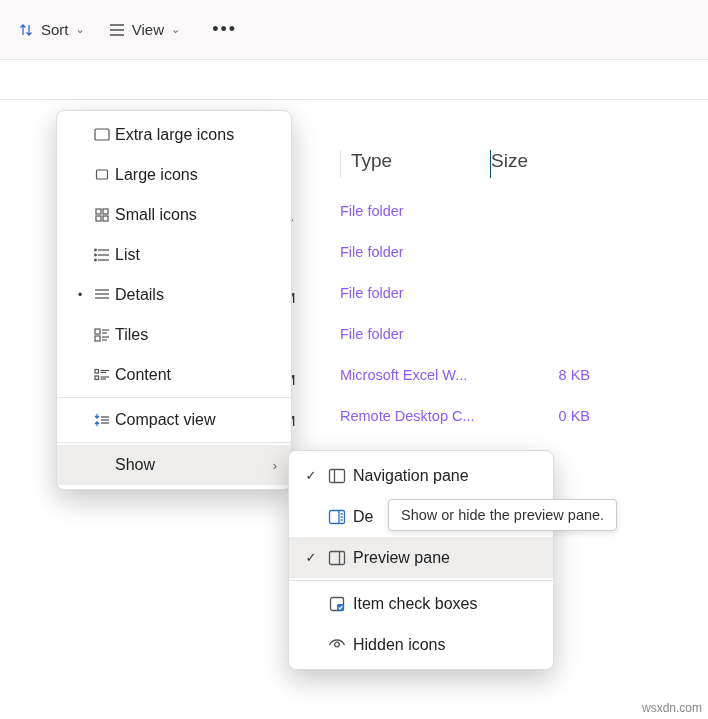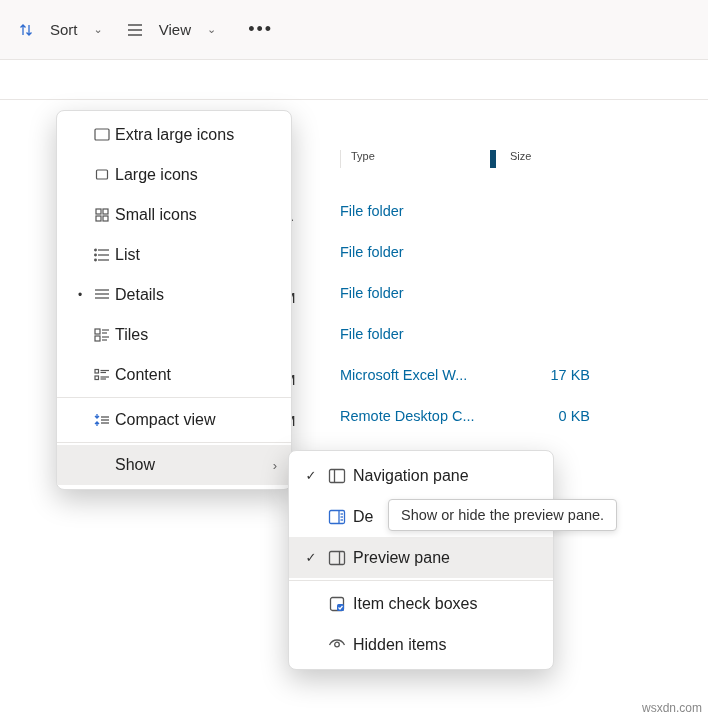--- a/index.html
+++ b/index.html
@@ -1,31 +1,31 @@
 <!DOCTYPE html>
 <html><head>
 <meta charset="utf-8">
 <style>
   * { box-sizing: border-box; margin: 0; padding: 0; font-family: "Segoe UI", sans-serif; }
   body { width: 708px; height: 719px; background: #fff; overflow: hidden; position: relative; }
   
   .toolbar { display: flex; align-items: center; height: 60px; padding: 0 18px; gap: 24px; background: #faf8f8; border-bottom: 1px solid #e8e5e3; }
-  .tbtn { display: flex; align-items: center; gap: 16px; color: #333; font-size: 15px; cursor: pointer; }
+  .tbtn { display: flex; align-items: center; gap: 7px; color: #333; font-size: 15px; cursor: pointer; }
   .tbtn .chev { font-size: 11px; color: #666; }
   .dots { font-size: 18px; letter-spacing: 2px; color: #333; cursor: pointer; padding: 0 8px; }
   
   .headerstrip { height: 40px; background: #fff; border-bottom: 1px solid #e8e5e3; }
   
-  .cols { position: absolute; top: 150px; left: 340px; right: 10px; display: flex; font-size: 11px; color: #444; }
+  .cols { position: absolute; top: 150px; left: 340px; right: 10px; display: flex; font-size: 19px; color: #444; }
   .col { padding-bottom: 6px; }
   .col.type { width: 150px; border-left: 1px solid #e3e1df; padding-left: 10px; }
-  .col.size { width: 110px; border-left: 6px solid #0c4a6e; padding-left: 14px; }
+  .col.size { width: 110px; border-left: 1px solid #0c4a6e; padding-left: 0; }
   
   .rows { position: absolute; top: 190px; left: 340px; right: 10px; }
-  .row { display: flex; height: 41px; align-items: center; font-size: 14.5px; color: #0369a1; }
+  .row { display: flex; height: 41px; align-items: center; font-size: 14.5px; color: #8b5cf6; }
   .row .rt { width: 160px; white-space: nowrap; overflow: hidden; text-overflow: ellipsis; padding-right:10px; }
   .row .rs { width: 90px; text-align: right; }
   
   .peek { position: absolute; top: 195px; left: 283px; font-size: 15px; color: #333; line-height: 41px; }
   .peek div { height: 41px; }
   
   .menu { position: absolute; background: #fff; border: 1px solid #ddd; border-radius: 8px; box-shadow: 0 10px 28px rgba(0,0,0,.22); padding: 4px 0; }
   .menu1 { top: 82px; left: 56px; width: 236px; margin-top: 28px; }
   .mi { display: flex; align-items: center; height: 40px; padding: 0 14px; font-size: 16px; color: #222; cursor: pointer; position: relative; }
   .mi .mark { width: 18px; display: flex; justify-content: center; align-items: center; color: #333; font-size: 12px; }
@@ -94,21 +94,21 @@
   <div class="row">
       <div class="rt">File folder</div>
       <div class="rs"></div>
     </div>
   <div class="row">
       <div class="rt">File folder</div>
       <div class="rs"></div>
     </div>
   <div class="row">
       <div class="rt">Microsoft Excel W...</div>
-      <div class="rs">17 KB</div>
+      <div class="rs">8 KB</div>
     </div>
   <div class="row">
       <div class="rt">Remote Desktop C...</div>
       <div class="rs">0 KB</div>
     </div>
 </div>
 
 <div class="peek">
   <div>A</div>
     <div></div>
@@ -272,19 +272,19 @@
     <span>Item check boxes</span>
   </div>
   <div class="mi2">
     <span class="mark"></span>
     <span class="ic">
         <svg width="18" height="12" viewBox="0 0 18 12" fill="none" stroke="#555" stroke-width="1.3">
           <path d="M1.5 6 C3.5 2 6 1 9 1 C12 1 14.5 2 16.5 6"></path>
           <circle cx="9" cy="5.5" r="2.3"></circle>
         </svg>
       </span>
-    <span>Hidden items</span>
+    <span>Hidden icons</span>
   </div>
 </div>
 
 <div class="tooltip">Show or hide the preview pane.</div>
 
 <div class="watermark">wsxdn.com</div>
 
 </body></html>

